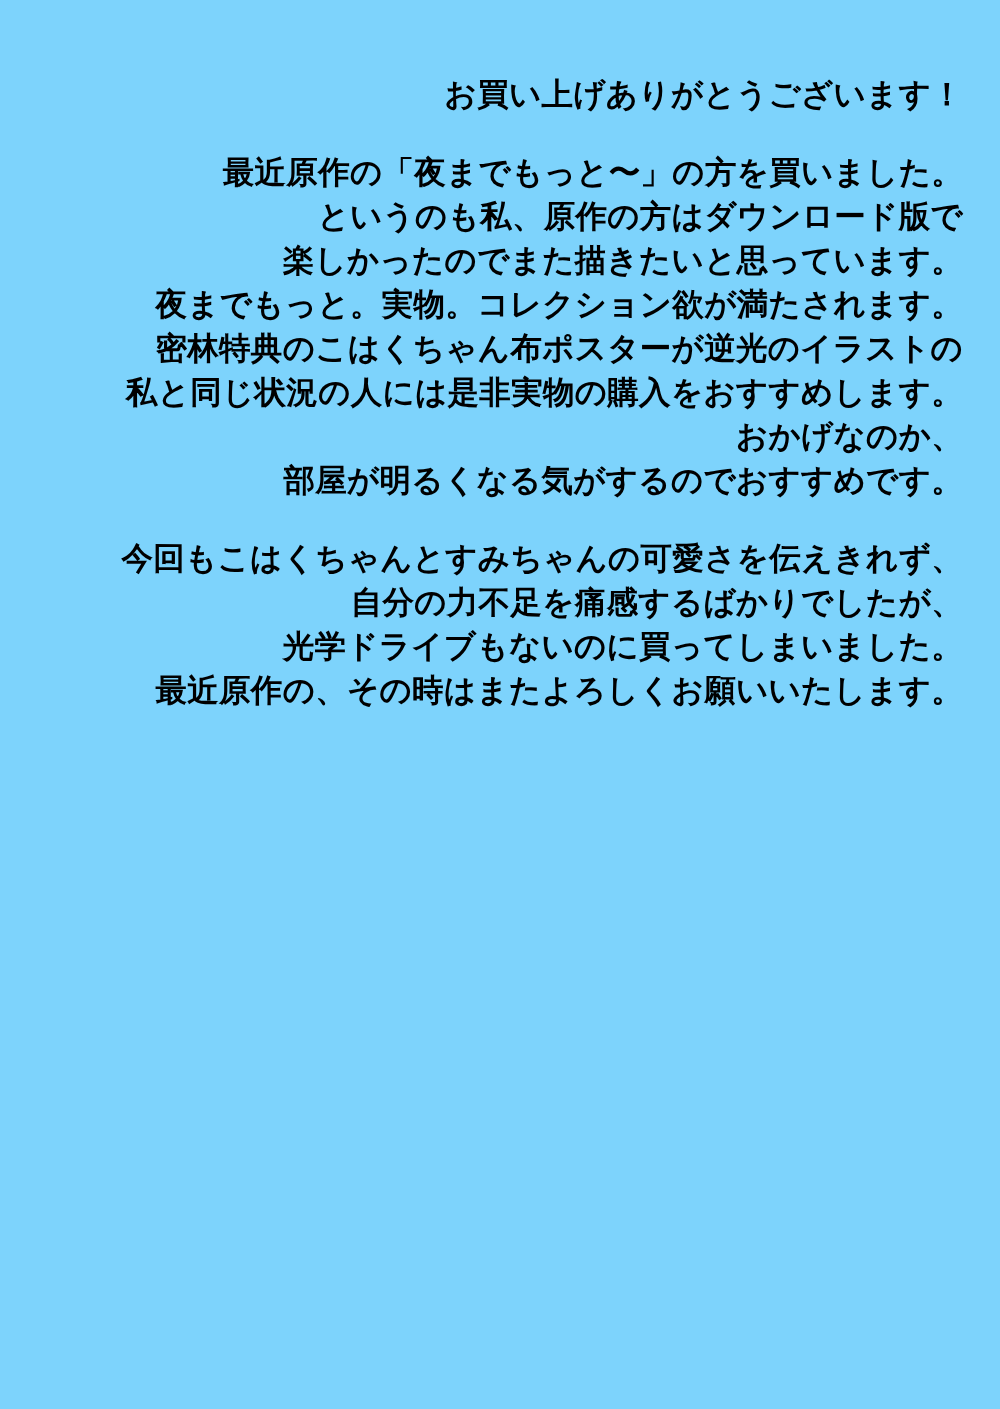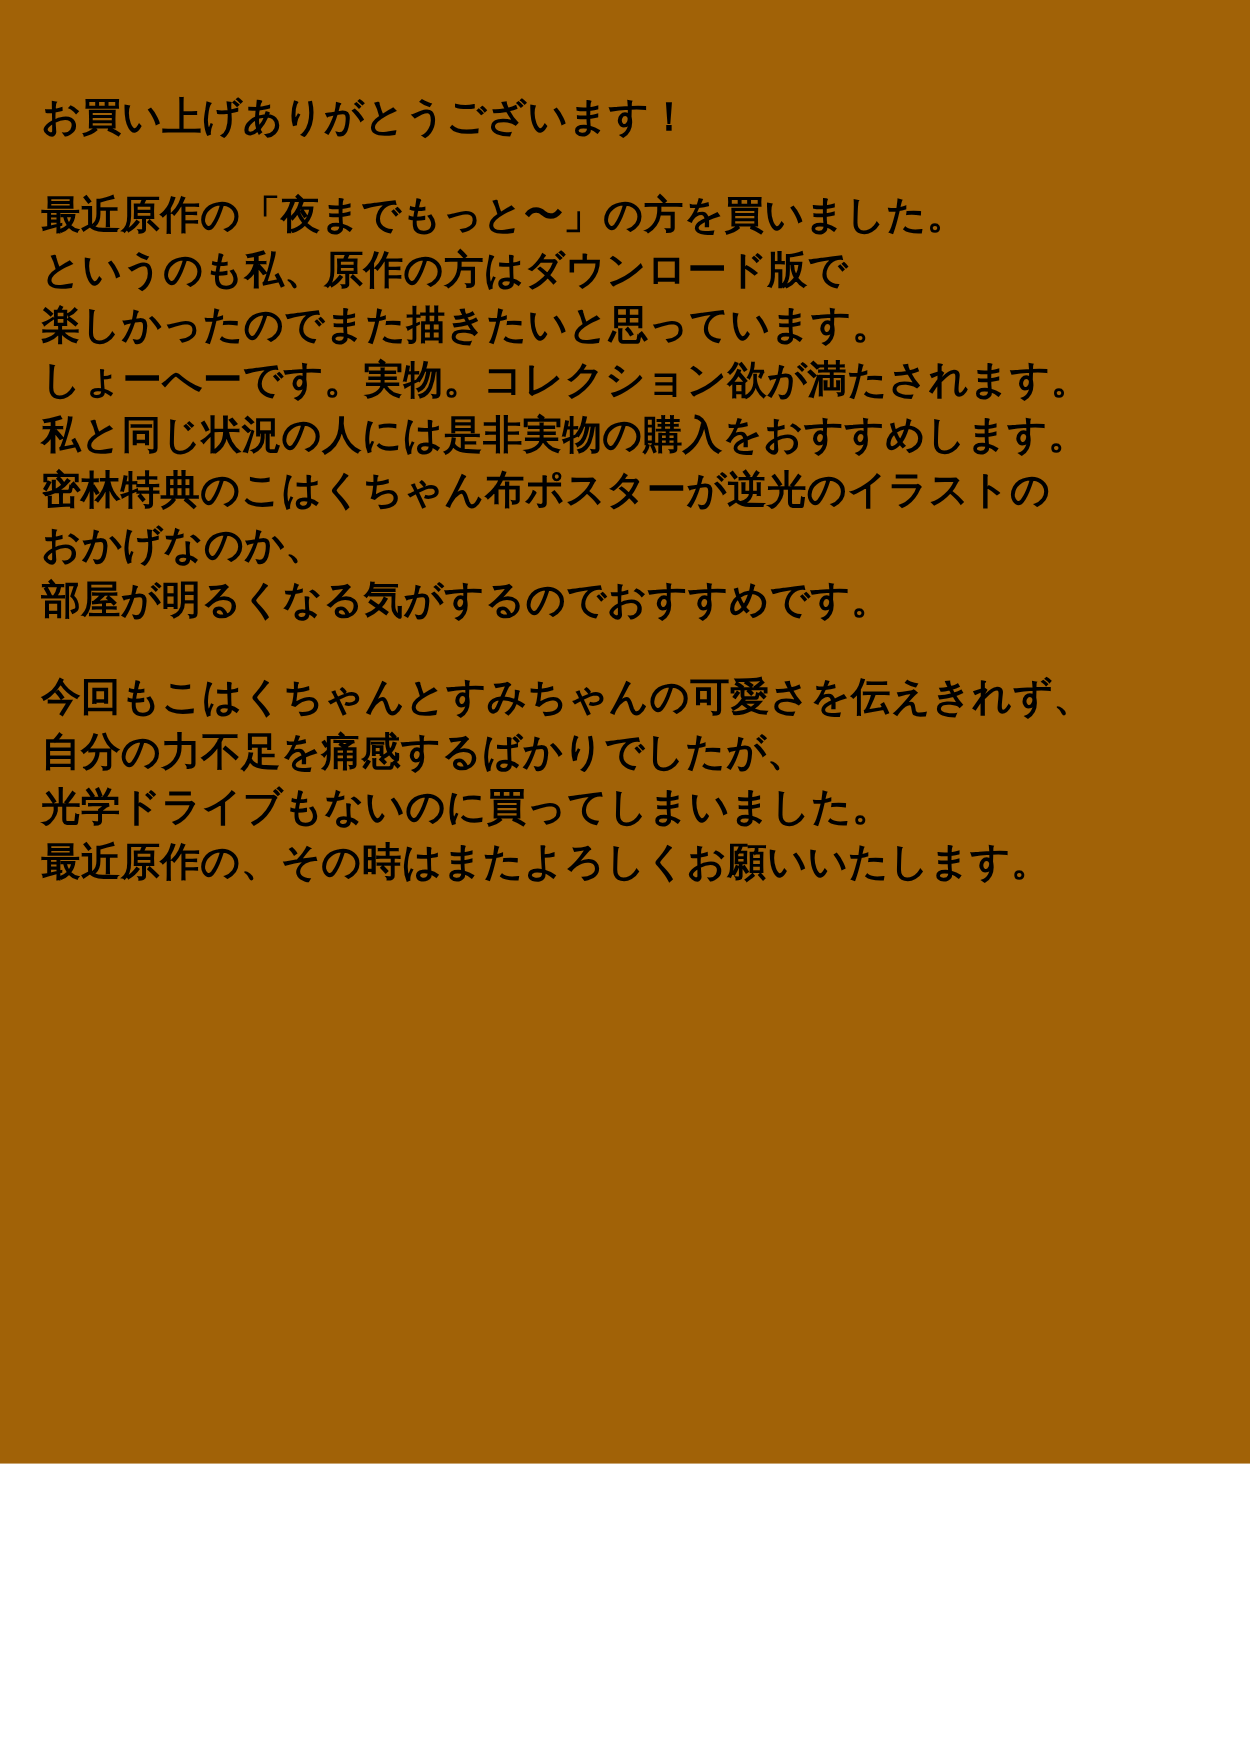--- a/index.html
+++ b/index.html
@@ -3,24 +3,25 @@
 <meta charset="utf-8">
 <style>
   html, body {
     margin: 0;
     padding: 0;
     background: #ffffff;
   }
   .page {
     position: relative;
     width: 1000px;
-    height: 1171px;
-    background: #a16207;
+    height: 1409px;
+    background: #7dd3fc;
     box-sizing: border-box;
     overflow: hidden;
+    text-align: right;
   }
   .afterword {
     position: absolute;
     left: 33px;
     top: 72px;
     width: 930px;
   }
   .para {
     margin: 0 0 34px 0;
   }
@@ -45,23 +46,23 @@
   <div class="afterword">
 
     <div class="para">
       <span class="line">お買い上げありがとうございます！</span>
     </div>
 
     <div class="para">
       <span class="line">最近原作の「夜までもっと〜」の方を買いました。</span>
       <span class="line">というのも私、原作の方はダウンロード版で</span>
       <span class="line">楽しかったのでまた描きたいと思っています。</span>
-      <span class="line">しょーへーです。実物。コレクション欲が満たされます。</span>
+      <span class="line">夜までもっと。実物。コレクション欲が満たされます。</span>
+      <span class="line">密林特典のこはくちゃん布ポスターが逆光のイラストの</span>
       <span class="line">私と同じ状況の人には是非実物の購入をおすすめします。</span>
-      <span class="line">密林特典のこはくちゃん布ポスターが逆光のイラストの</span>
       <span class="line">おかげなのか、</span>
       <span class="line">部屋が明るくなる気がするのでおすすめです。</span>
     </div>
 
     <div class="para">
       <span class="line">今回もこはくちゃんとすみちゃんの可愛さを伝えきれず、</span>
       <span class="line">自分の力不足を痛感するばかりでしたが、</span>
       <span class="line">光学ドライブもないのに買ってしまいました。</span>
       <span class="line">最近原作の、その時はまたよろしくお願いいたします。</span>
     </div>

